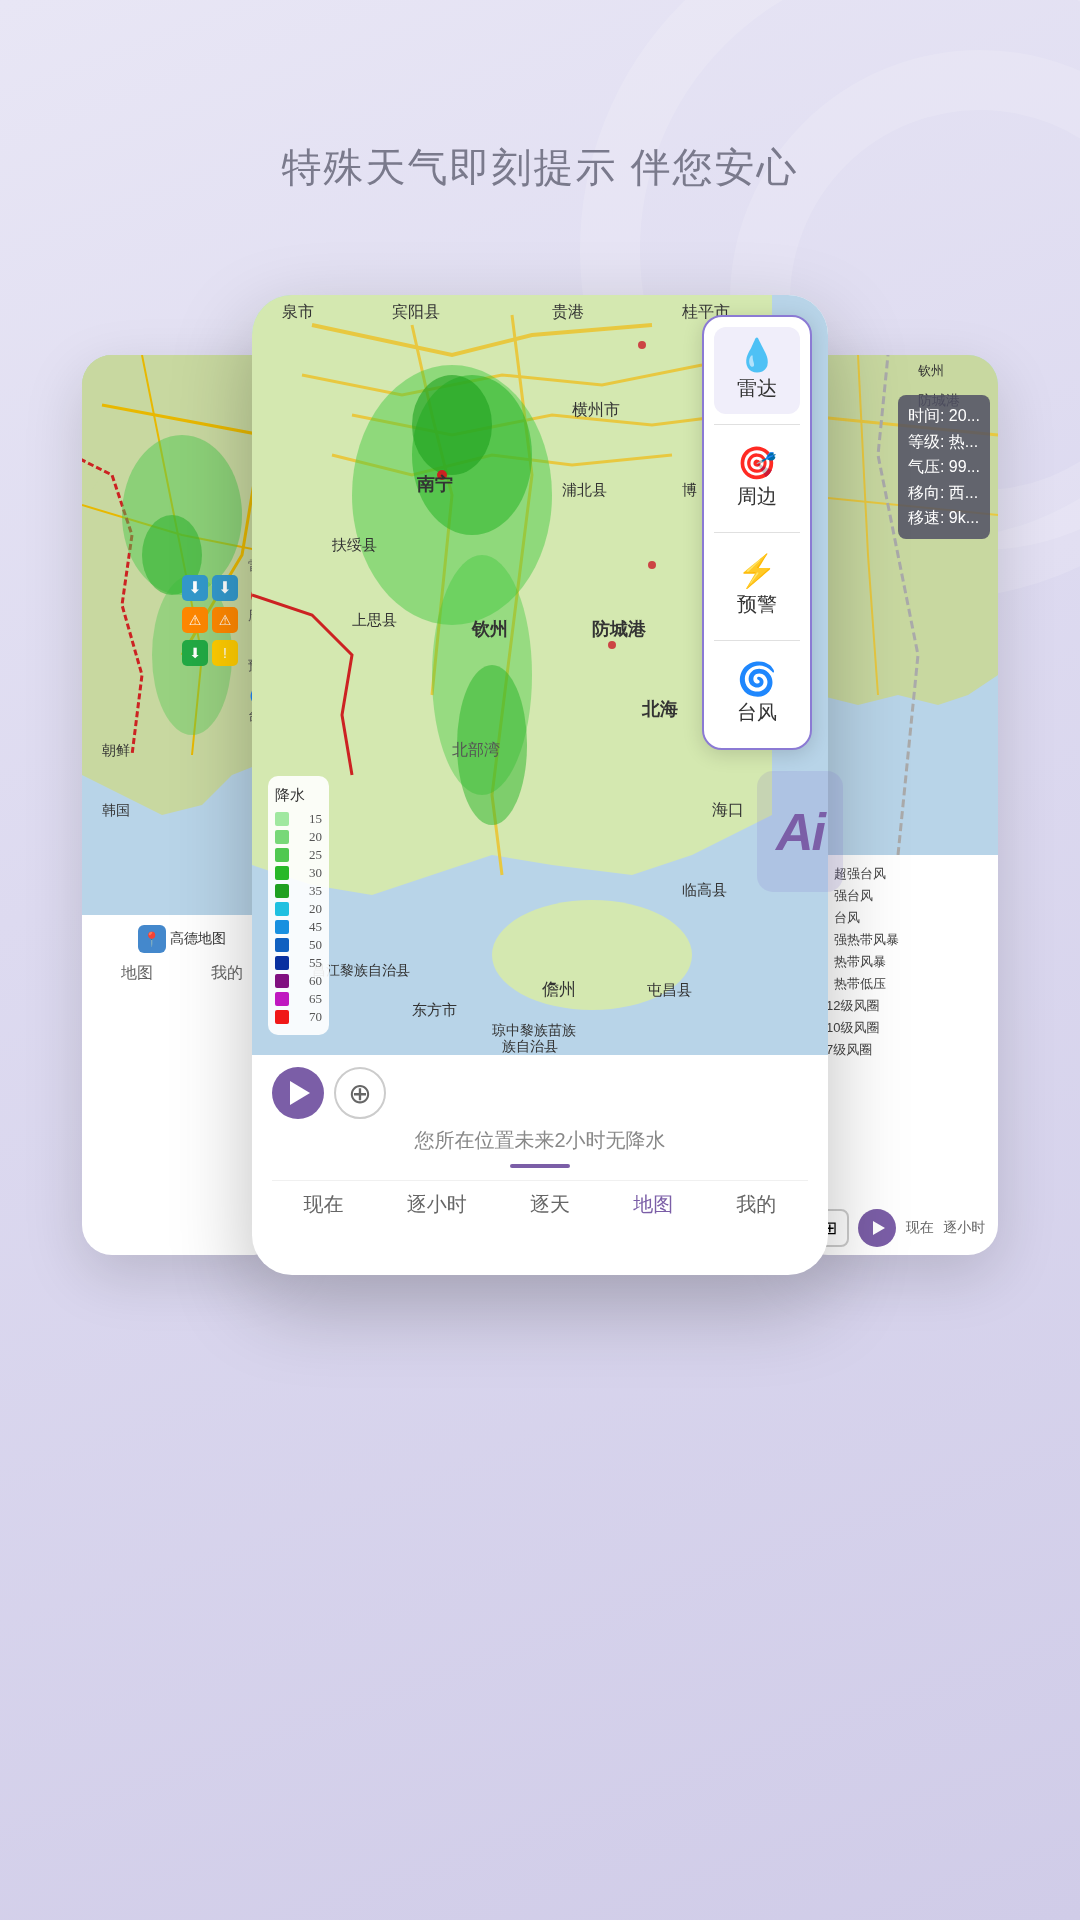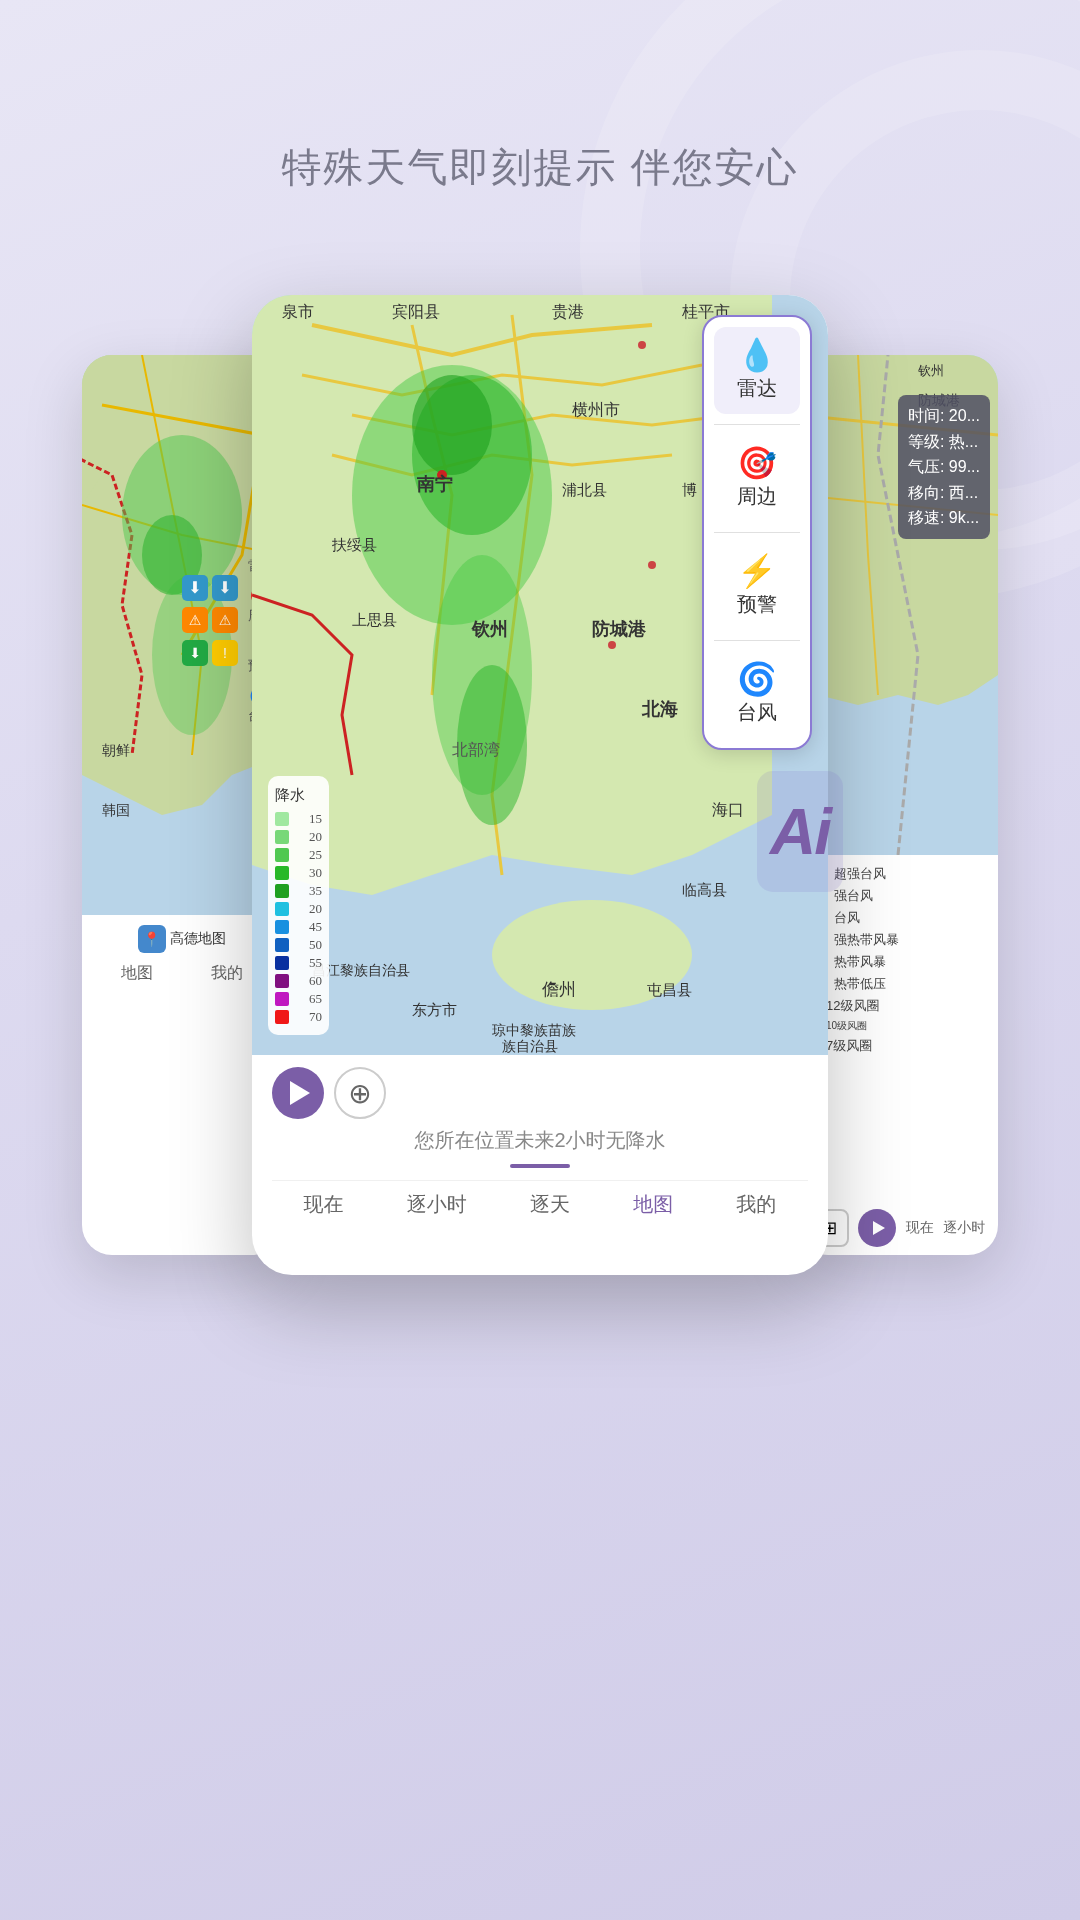--- a/index.html
+++ b/index.html
@@ -646,35 +646,35 @@
       <div class="right-legend-item">
         <div class="right-legend-line" style="background:#aaaaaa;"></div>
         <span style="font-size:13px;color:#444;">热带低压</span>
       </div>
       <div class="right-legend-item">
         <div class="right-legend-dot" style="background:#ff6688;"></div>
         <span style="font-size:13px;color:#444;">12级风圈</span>
       </div>
       <div class="right-legend-item">
         <div class="right-legend-dot" style="background:#ffaa66;"></div>
-        <span style="font-size:10px;color:#444;text-align:center;">10级风圈</span>
+        <span style="font-size:13px;color:#444;text-align:center;">10级风圈</span>
       </div>
       <div class="right-legend-item">
         <div class="right-legend-dot" style="background:#ffdd88;"></div>
         <span style="font-size:13px;color:#444;">7级风圈</span>
       </div>
     </div>
 
     <div class="right-card-bottom">
       <div class="right-grid-btn">⊞</div>
       <div class="right-play-btn">
         <div class="right-play-icon"></div>
       </div>
       <span class="right-nav-label">现在</span>
       <span class="right-nav-label">逐小时</span>
     </div>
   </div>
 
 </div>
 
 <div style="position:absolute; top:771px; left:757px; width:86px; height:121px; background:rgba(120,100,200,0.15); border-radius:16px; display:flex; align-items:center; justify-content:center; z-index:10;">
-  <span style="font-size:64px; font-weight:bold; color:#7b5ea7; font-style:italic; letter-spacing:-2px;">Ai</span>
+  <span style="font-size:52px; font-weight:bold; color:#7b5ea7; font-style:italic; letter-spacing:-2px;">Ai</span>
 </div>
 
 </body></html>

